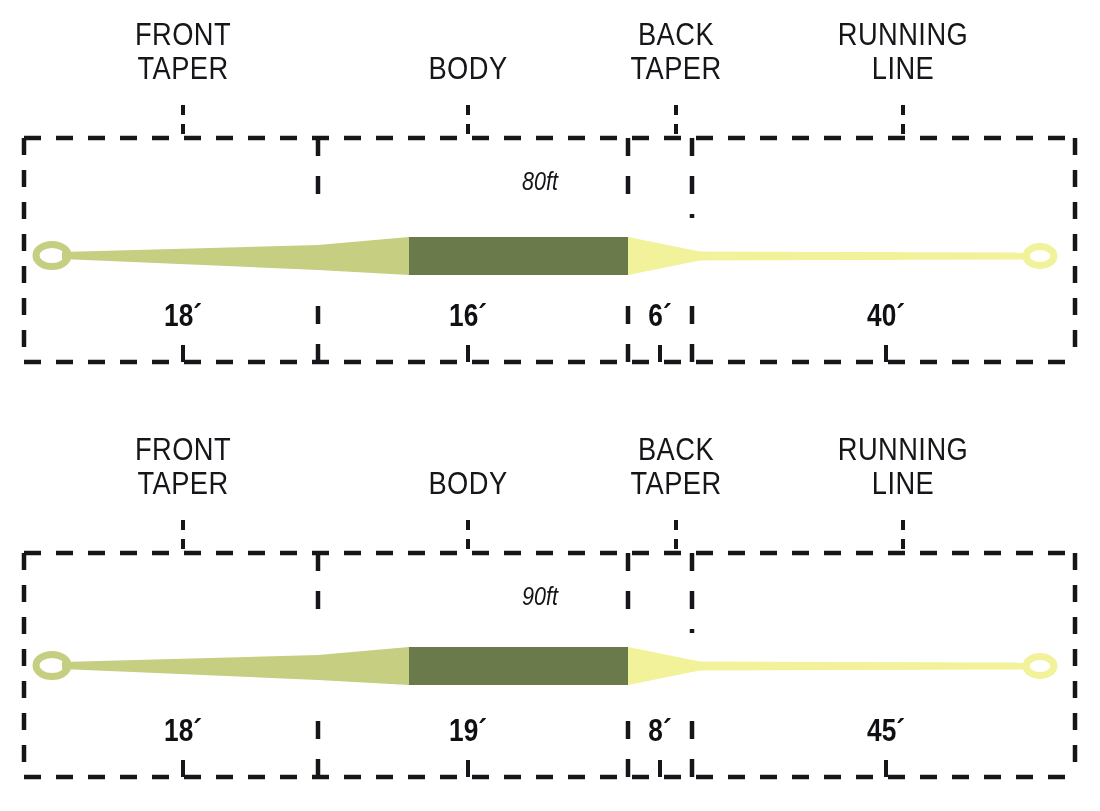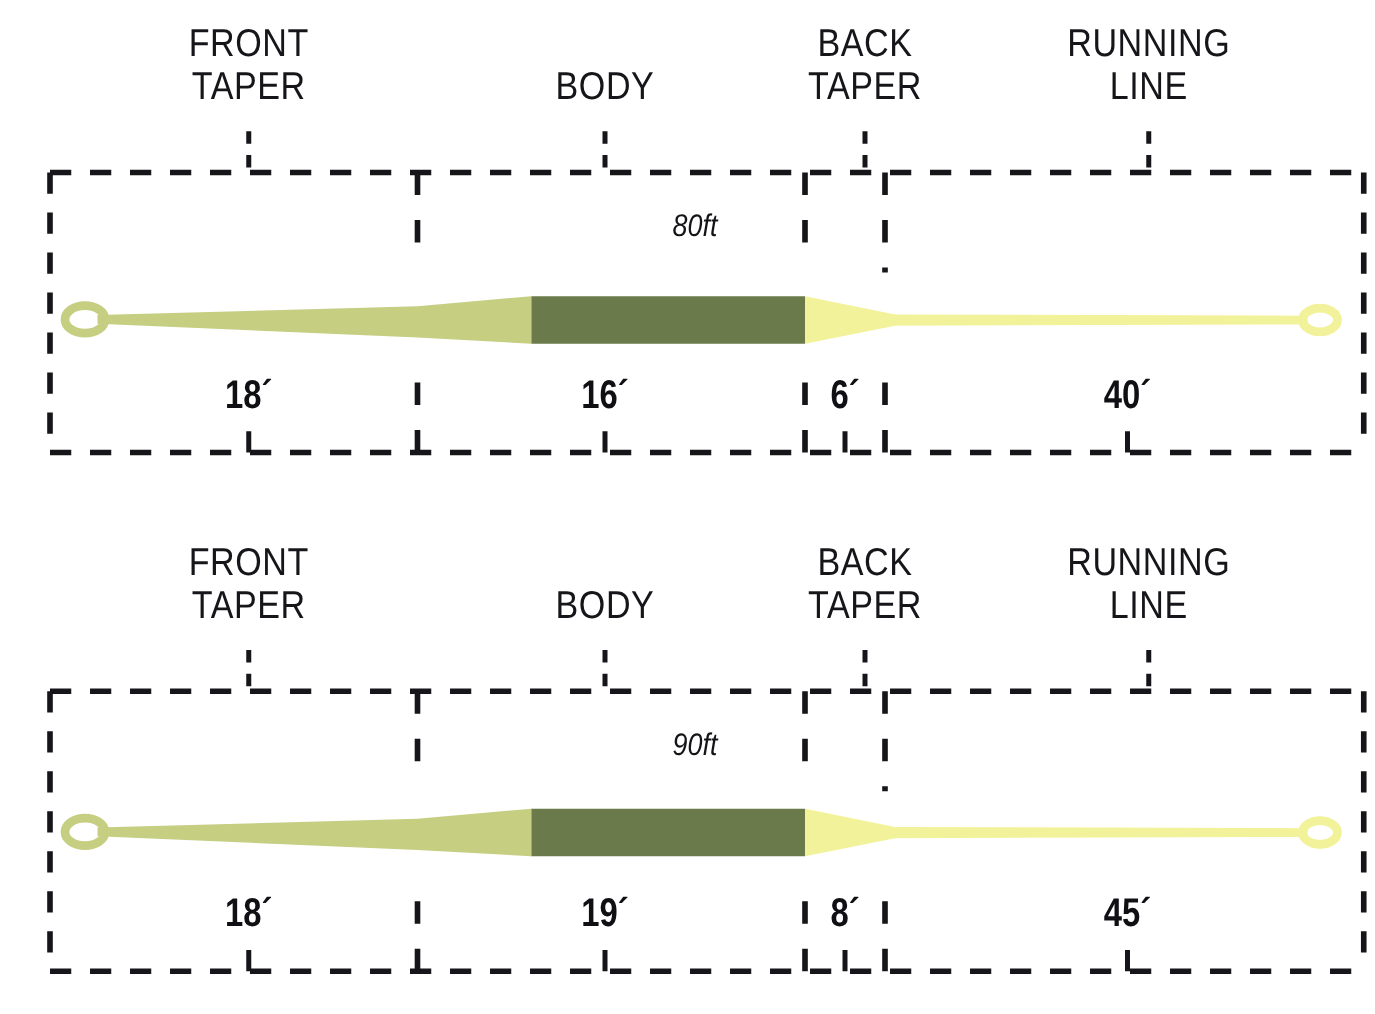--- a/index.html
+++ b/index.html
@@ -15,21 +15,21 @@
     overflow: hidden;
   }
   .page {
     position: relative;
     width: 1100px;
     height: 811px;
     background: #ffffff;
   }
   .diagram {
     position: absolute;
-    left: 16px;
+    left: 0;
     width: 972px;
     height: 400px;
   }
   #diagram-0 { top: 0px; }
   #diagram-1 { top: 405px; }
 
   .svg-layer {
     position: absolute;
     left: 0;
     top: 0;

